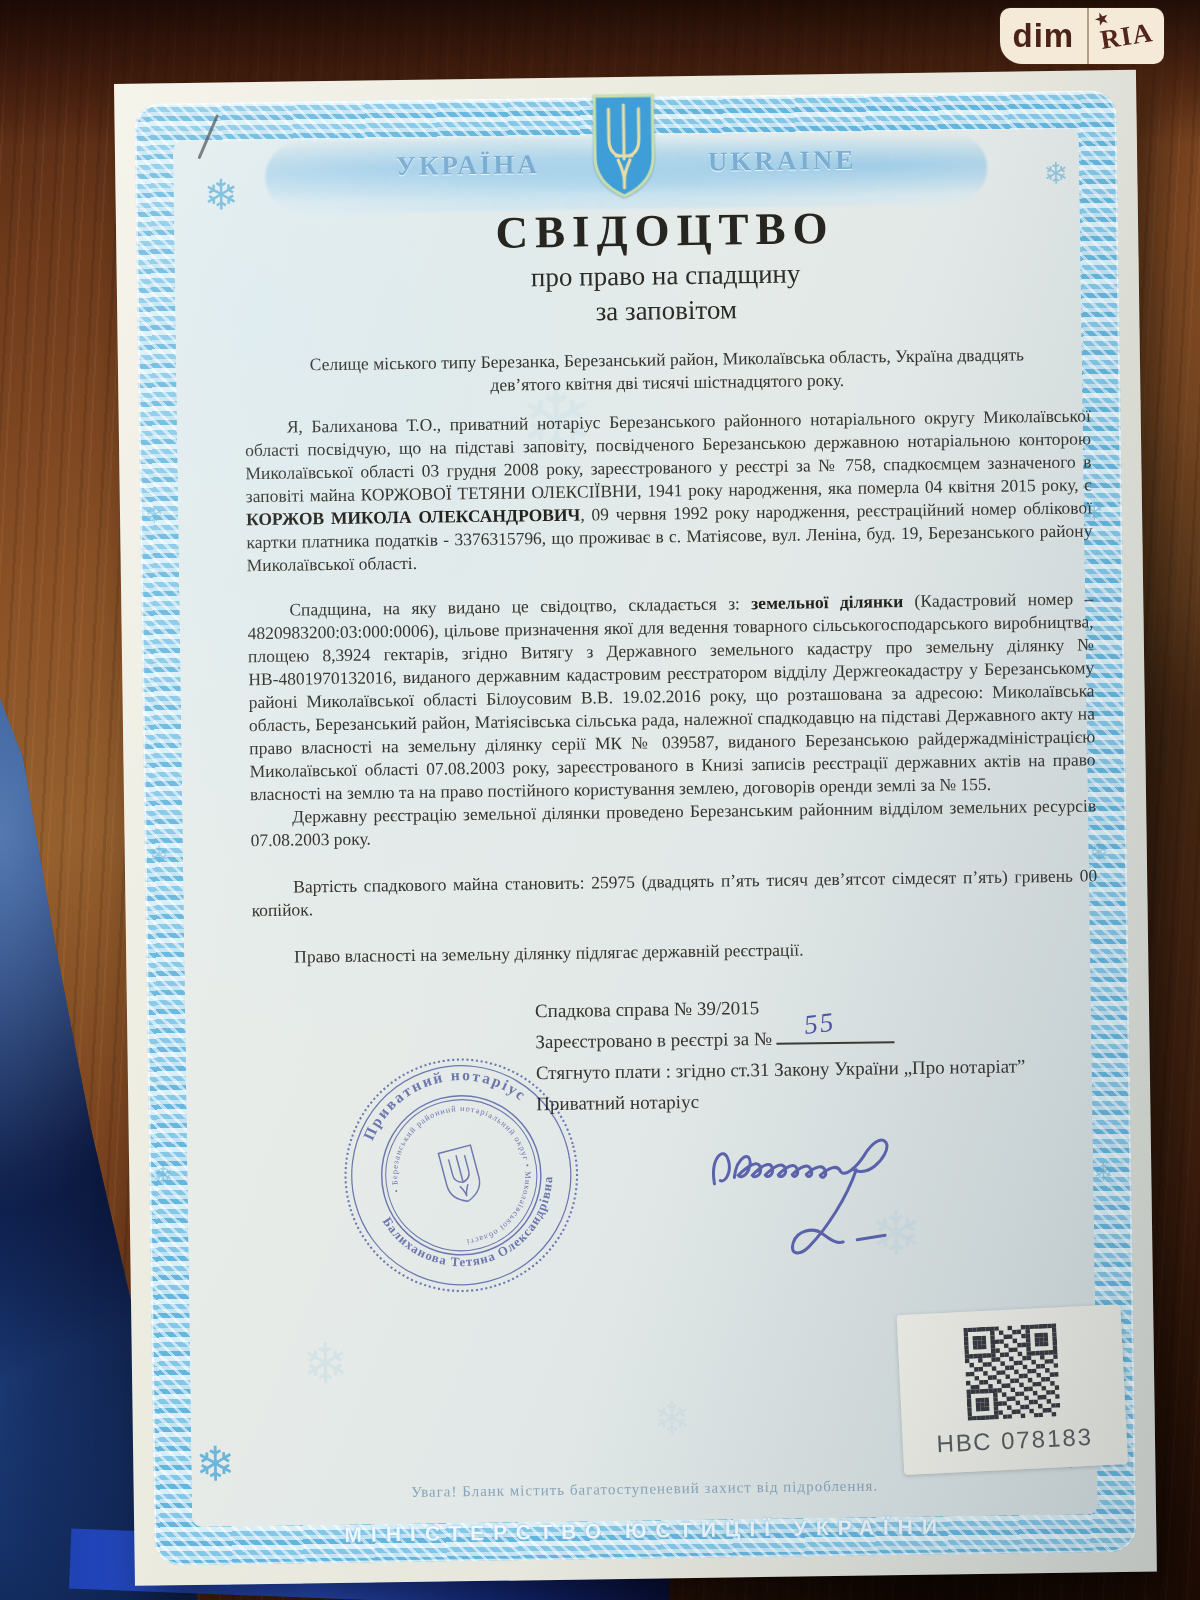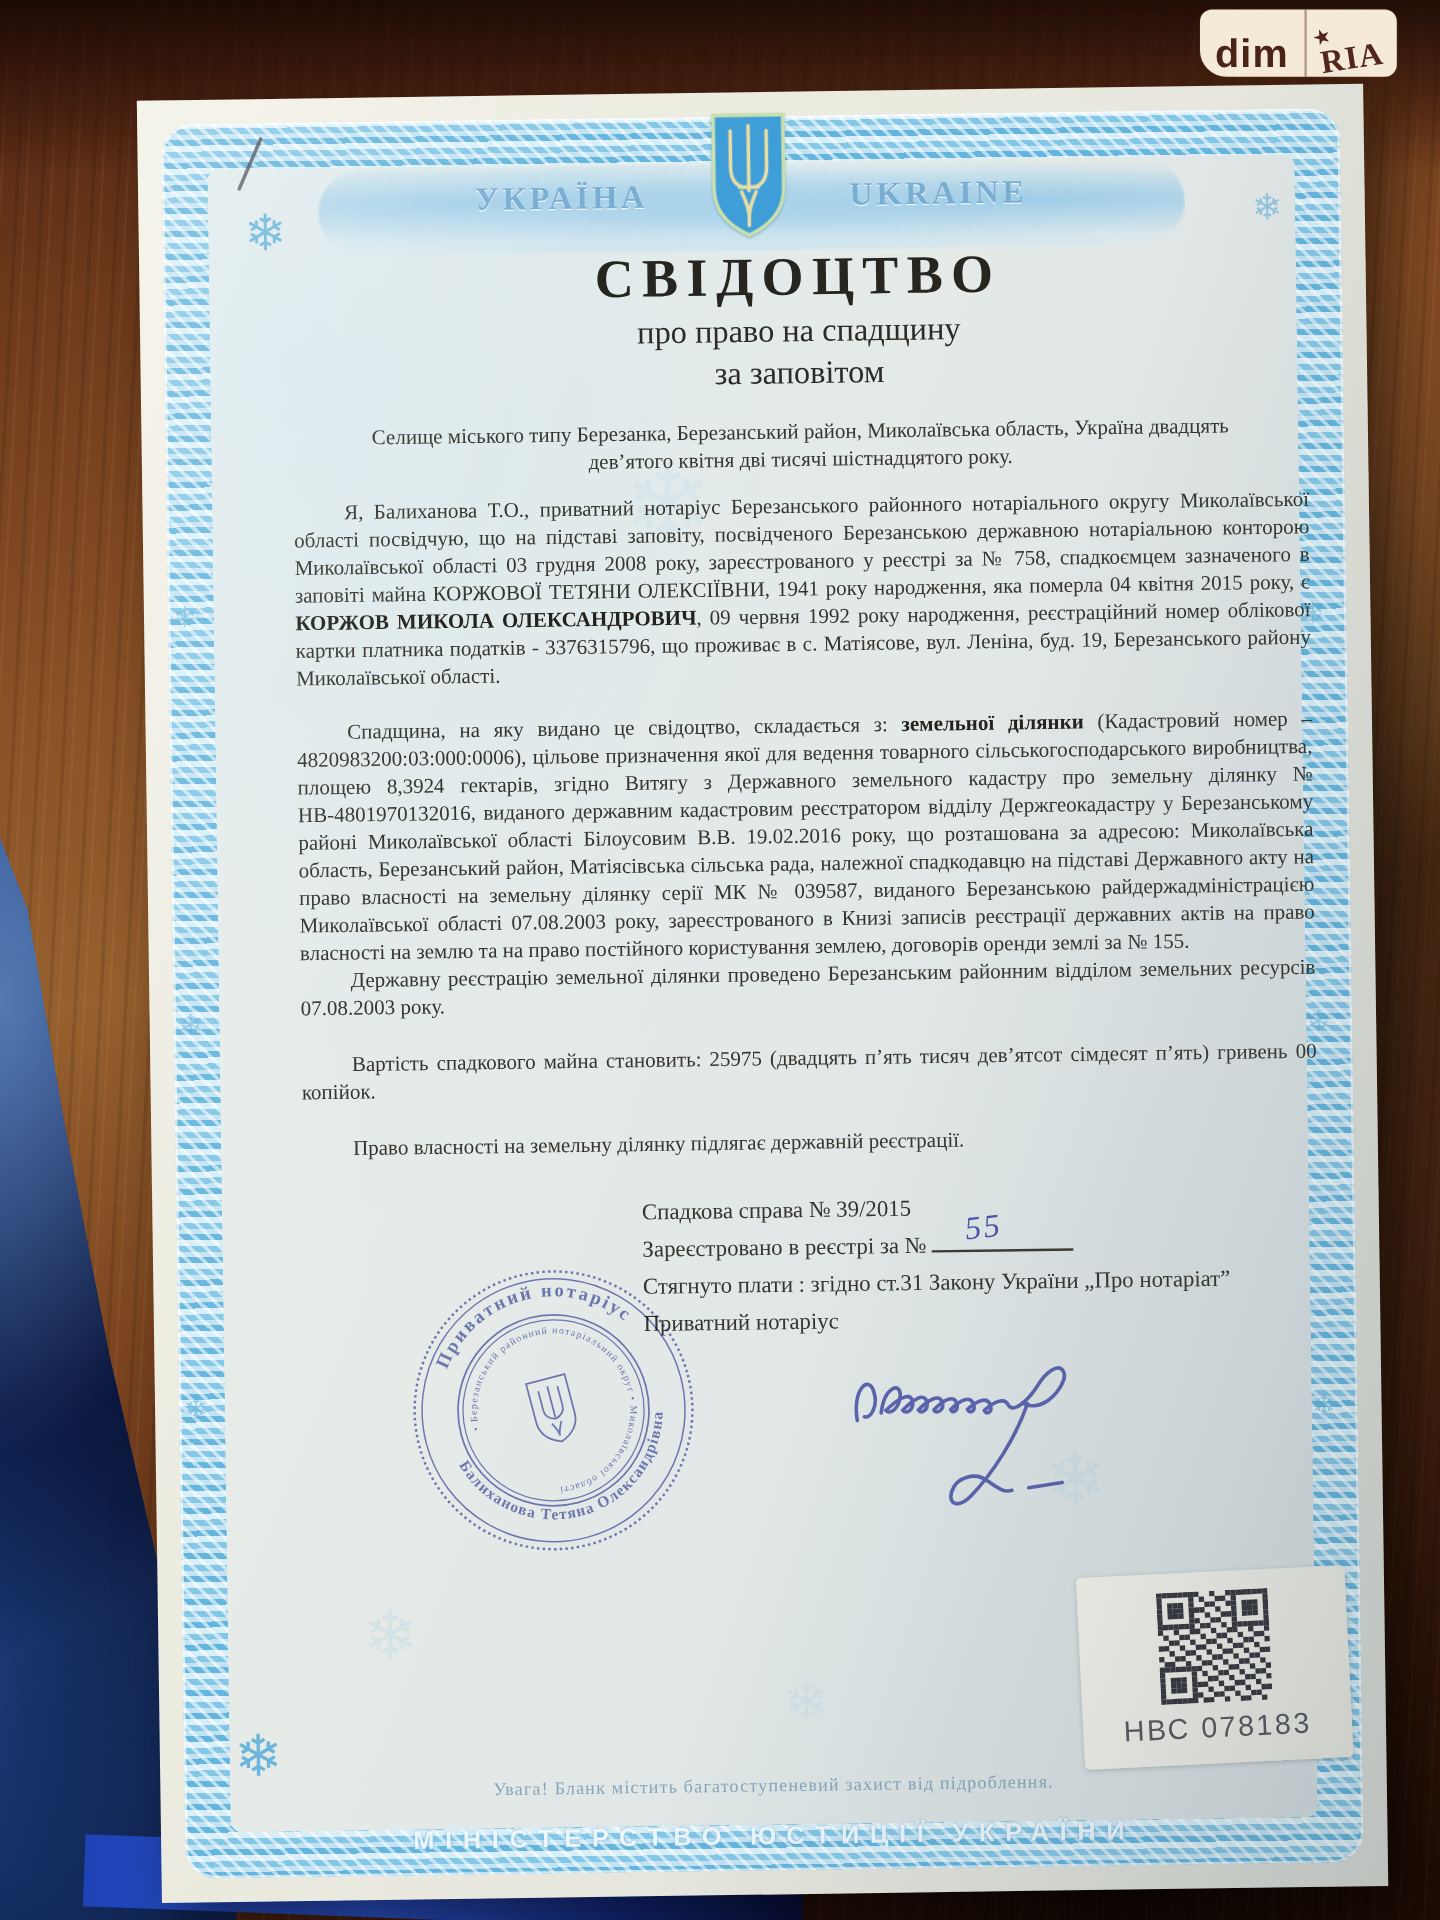--- a/index.html
+++ b/index.html
@@ -23,21 +23,21 @@
     background:
       radial-gradient(ellipse at 0% 22%, rgba(130,165,215,.55), transparent 35%),
       radial-gradient(ellipse at 30% 60%, rgba(10,18,50,.8), transparent 50%),
       linear-gradient(155deg,#27508e 0%,#1b3d7c 25%,#0d2154 48%,#1e4283 66%,#0a1a42 100%);}
   .cloth-bright{position:absolute;left:70px;top:1540px;width:600px;height:60px;z-index:1;
     transform:rotate(2.2deg);
     background:linear-gradient(90deg,#1f43b5,#2d55d0 40%,#14297e 75%,#0a103a);}
 
   
   .badge{position:absolute;left:1000px;top:8px;width:164px;height:56px;z-index:6;
-    background:#f4ead7;border-radius:10px 10px 10px 22px;display:flex;align-items:flex-end;
+    background:#f4ead7;border-radius:10px 10px 10px 22px;display:flex;align-items:center;
     box-shadow:0 0 0 1px rgba(90,50,25,.25);}
   .badge-dim{flex:1.15;text-align:center;font-family:"Liberation Sans",sans-serif;
     font-weight:bold;font-size:33px;color:#4a2316;letter-spacing:1px;}
   .badge-sep{width:2px;align-self:stretch;background:#8a6a52;opacity:.6;}
   .badge-ria{flex:1;text-align:center;position:relative;font-family:"Liberation Serif",serif;
     font-weight:bold;font-size:27px;color:#52261a;transform:rotate(-9deg);letter-spacing:1px;}
   .badge-star{position:absolute;left:9px;top:-15px;font-size:15px;color:#52261a;transform:rotate(-12deg);}
 
   
   .paper{position:absolute;left:114px;top:84px;width:1022px;height:1502px;z-index:3;

